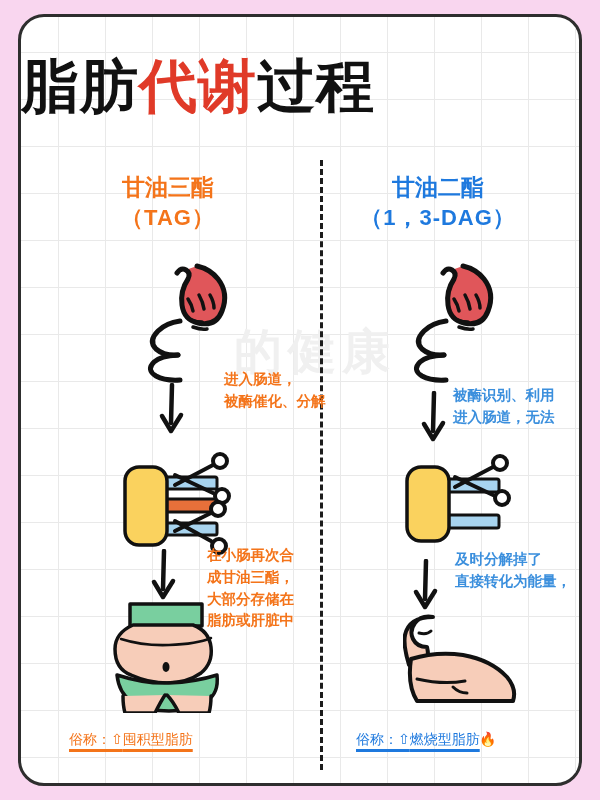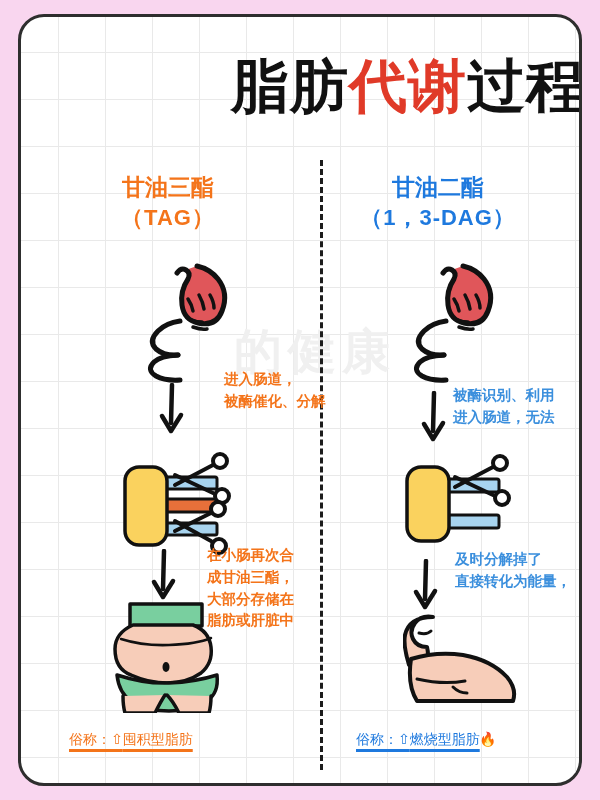--- a/index.html
+++ b/index.html
@@ -47,21 +47,21 @@
   #divider{
     position:absolute;
     left:299px;top:143px;
     width:0;height:610px;
     border-left:3px dashed #1c1c1c;
   }
   
   #title{
     position:absolute;
     left:0;top:40px;width:564px;
-    text-align:right;
+    text-align:left;
     font-size:58px;
     font-weight:900;
     letter-spacing:1px;
     color:#111111;
     line-height:1;
     white-space:nowrap;
   }
   #title .hl{color:#e03a28;}
   
   .colhead{

